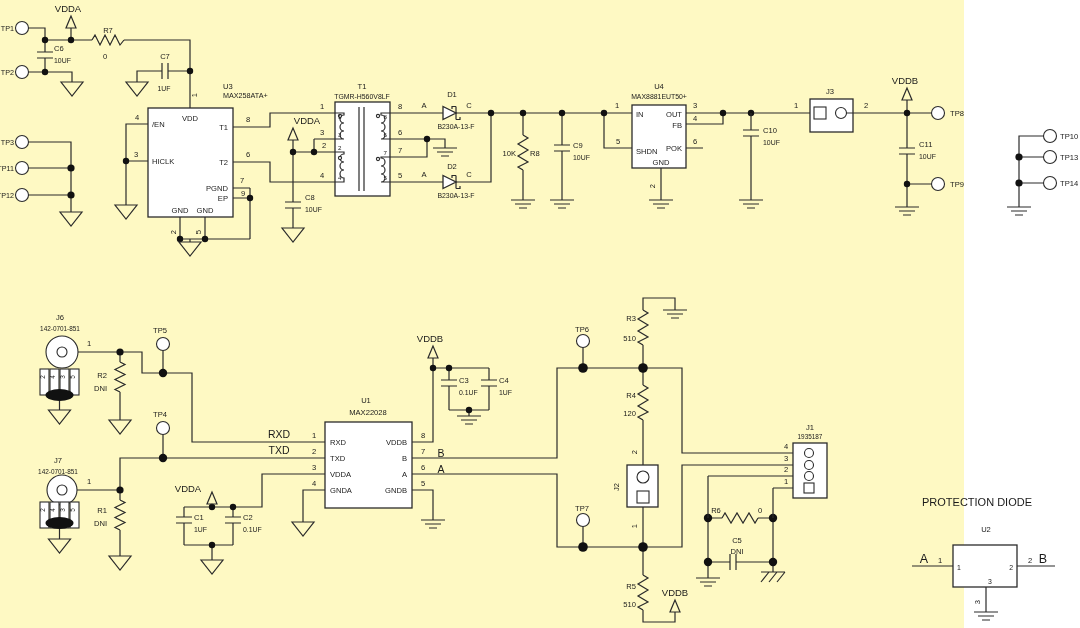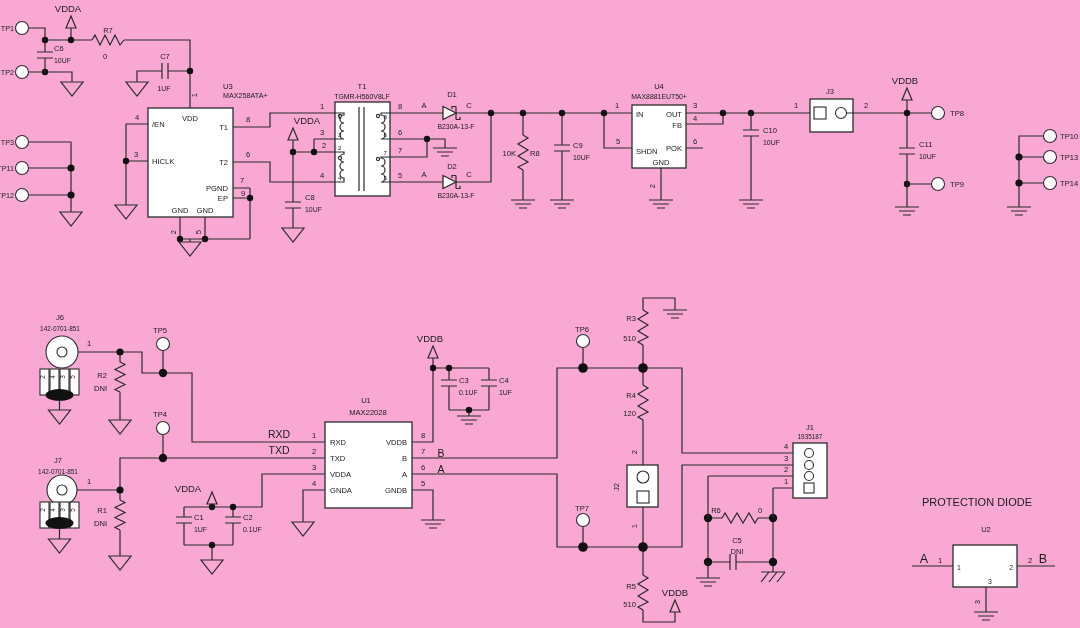--- a/index.html
+++ b/index.html
@@ -1,16 +1,16 @@
 <!DOCTYPE html>
 <html><head>
 <meta charset="utf-8">
 <style>
   html,body{margin:0;padding:0;background:#ffffff;}
-  .stage{width:1080px;height:628px;background:#f9a8d4;position:relative;font-family:"Liberation Sans",sans-serif;}
+  .stage{width:964px;height:628px;background:#fef9c3;position:relative;font-family:"Liberation Sans",sans-serif;}
   svg{display:block;}
   .w{stroke:#2b2b2b;stroke-width:1.2;fill:none;}
   .box{stroke:#2b2b2b;stroke-width:1.3;fill:#fff;}
   .pad{stroke:#2b2b2b;stroke-width:1.1;fill:#fff;}
   .dot{fill:#111;stroke:none;}
   .blk{fill:#111;stroke:none;}
   text{fill:#1a1a1a;font-family:"Liberation Sans",sans-serif;}
   .t6{font-size:6.2px;}
   .t62{font-size:6.4px;}
   .t68{font-size:6.9px;}

